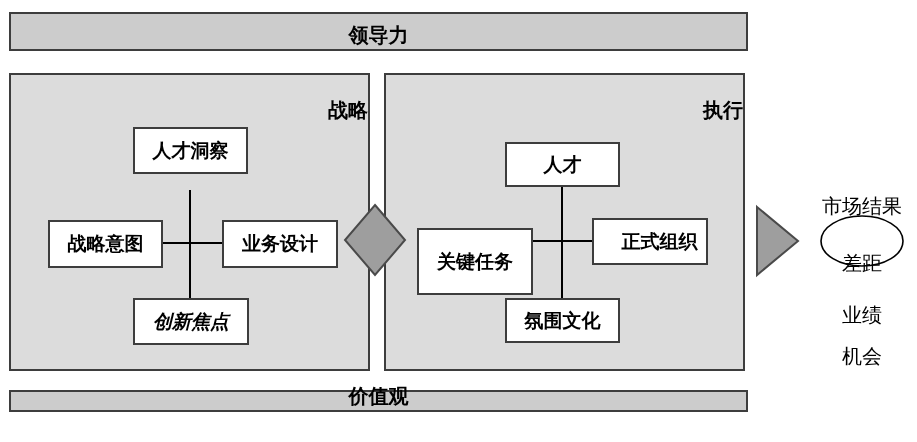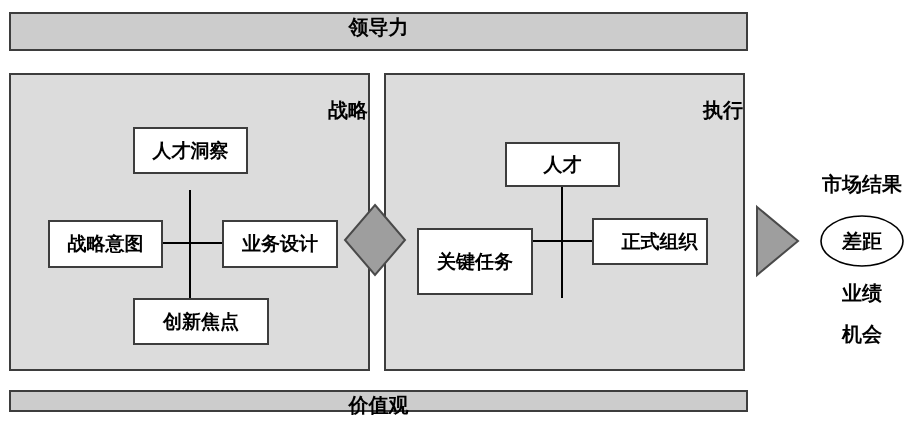--- a/index.html
+++ b/index.html
@@ -23,21 +23,21 @@
     color: var(--text);
     overflow: hidden;
   }
   .bar {
     position: absolute;
     left: 9px;
     width: 739px;
     background: var(--bar-fill);
     border: 2px solid var(--border);
     display: flex;
-    align-items: flex-start;
+    align-items: flex-end;
     justify-content: center;
     font-size: 20px;
     font-weight: bold;
   }
   .top-bar { top: 12px; height: 39px; }
   .bottom-bar { top: 390px; height: 22px; }
   .panel {
     position: absolute;
     top: 73px;
     height: 298px;
@@ -89,23 +89,24 @@
   }
   .gap-ellipse {
     fill: var(--box-fill);
     stroke: var(--text);
     stroke-width: 1.6;
   }
   .side-label {
     position: absolute;
     transform: translate(-50%, -50%);
     font-size: 20px;
-    font-weight: bold;
+    font-weight: normal;
     white-space: nowrap;
     z-index: 5;
+    margin-top: 22px;
   }
 </style>
 </head>
 <body>
 
 <div class="canvas">
 
   <div class="bar top-bar">
     <span>领导力</span>
   </div>
@@ -126,32 +127,35 @@
 
   <div class="node" style="left:133px; top:127px; width:115px; height:47px;">
     <span>人才洞察</span>
   </div>
   <div class="node" style="left:48px; top:220px; width:115px; height:48px;">
     <span>战略意图</span>
   </div>
   <div class="node" style="left:222px; top:220px; width:116px; height:48px;font-family:Liberation Serif, serif;">
     <span>业务设计</span>
   </div>
-  <div class="node" style="left:133px; top:298px; width:136px; height:47px;">
+  <div class="node" style="left:133px; top:298px; width:116px; height:47px;font-style:italic;">
     <span>创新焦点</span>
   </div>
 
   <div class="node" style="left:505px; top:142px; width:115px; height:45px;">
     <span>人才</span>
   </div>
   <div class="node" style="left:417px; top:208px; width:116px; height:67px;margin-top:20px;">
     <span>关键任务</span>
   </div>
   <div class="node" style="left:592px; top:218px; width:116px; height:47px;padding-left:19px;">
     <span>正式组织</span>
+  </div>
+  <div class="node" style="left:505px; top:298px; width:115px; height:45px;">
+    <span>氛围文化</span>
   </div>
 
   <svg class="overlay-svg" width="917" height="442" viewBox="0 0 917 442">
     <polygon class="diamond" points="375,205 405,240 375,275 345,240"></polygon>
     <polygon class="arrow-triangle" points="757,207 798,241 757,275"></polygon>
     <ellipse class="gap-ellipse" cx="862" cy="241" rx="41" ry="25"></ellipse>
   </svg>
 
   <div class="side-label" style="left:862px; top:184px;">市场结果</div>
   <div class="side-label" style="left:862px; top:241px;">差距</div>

